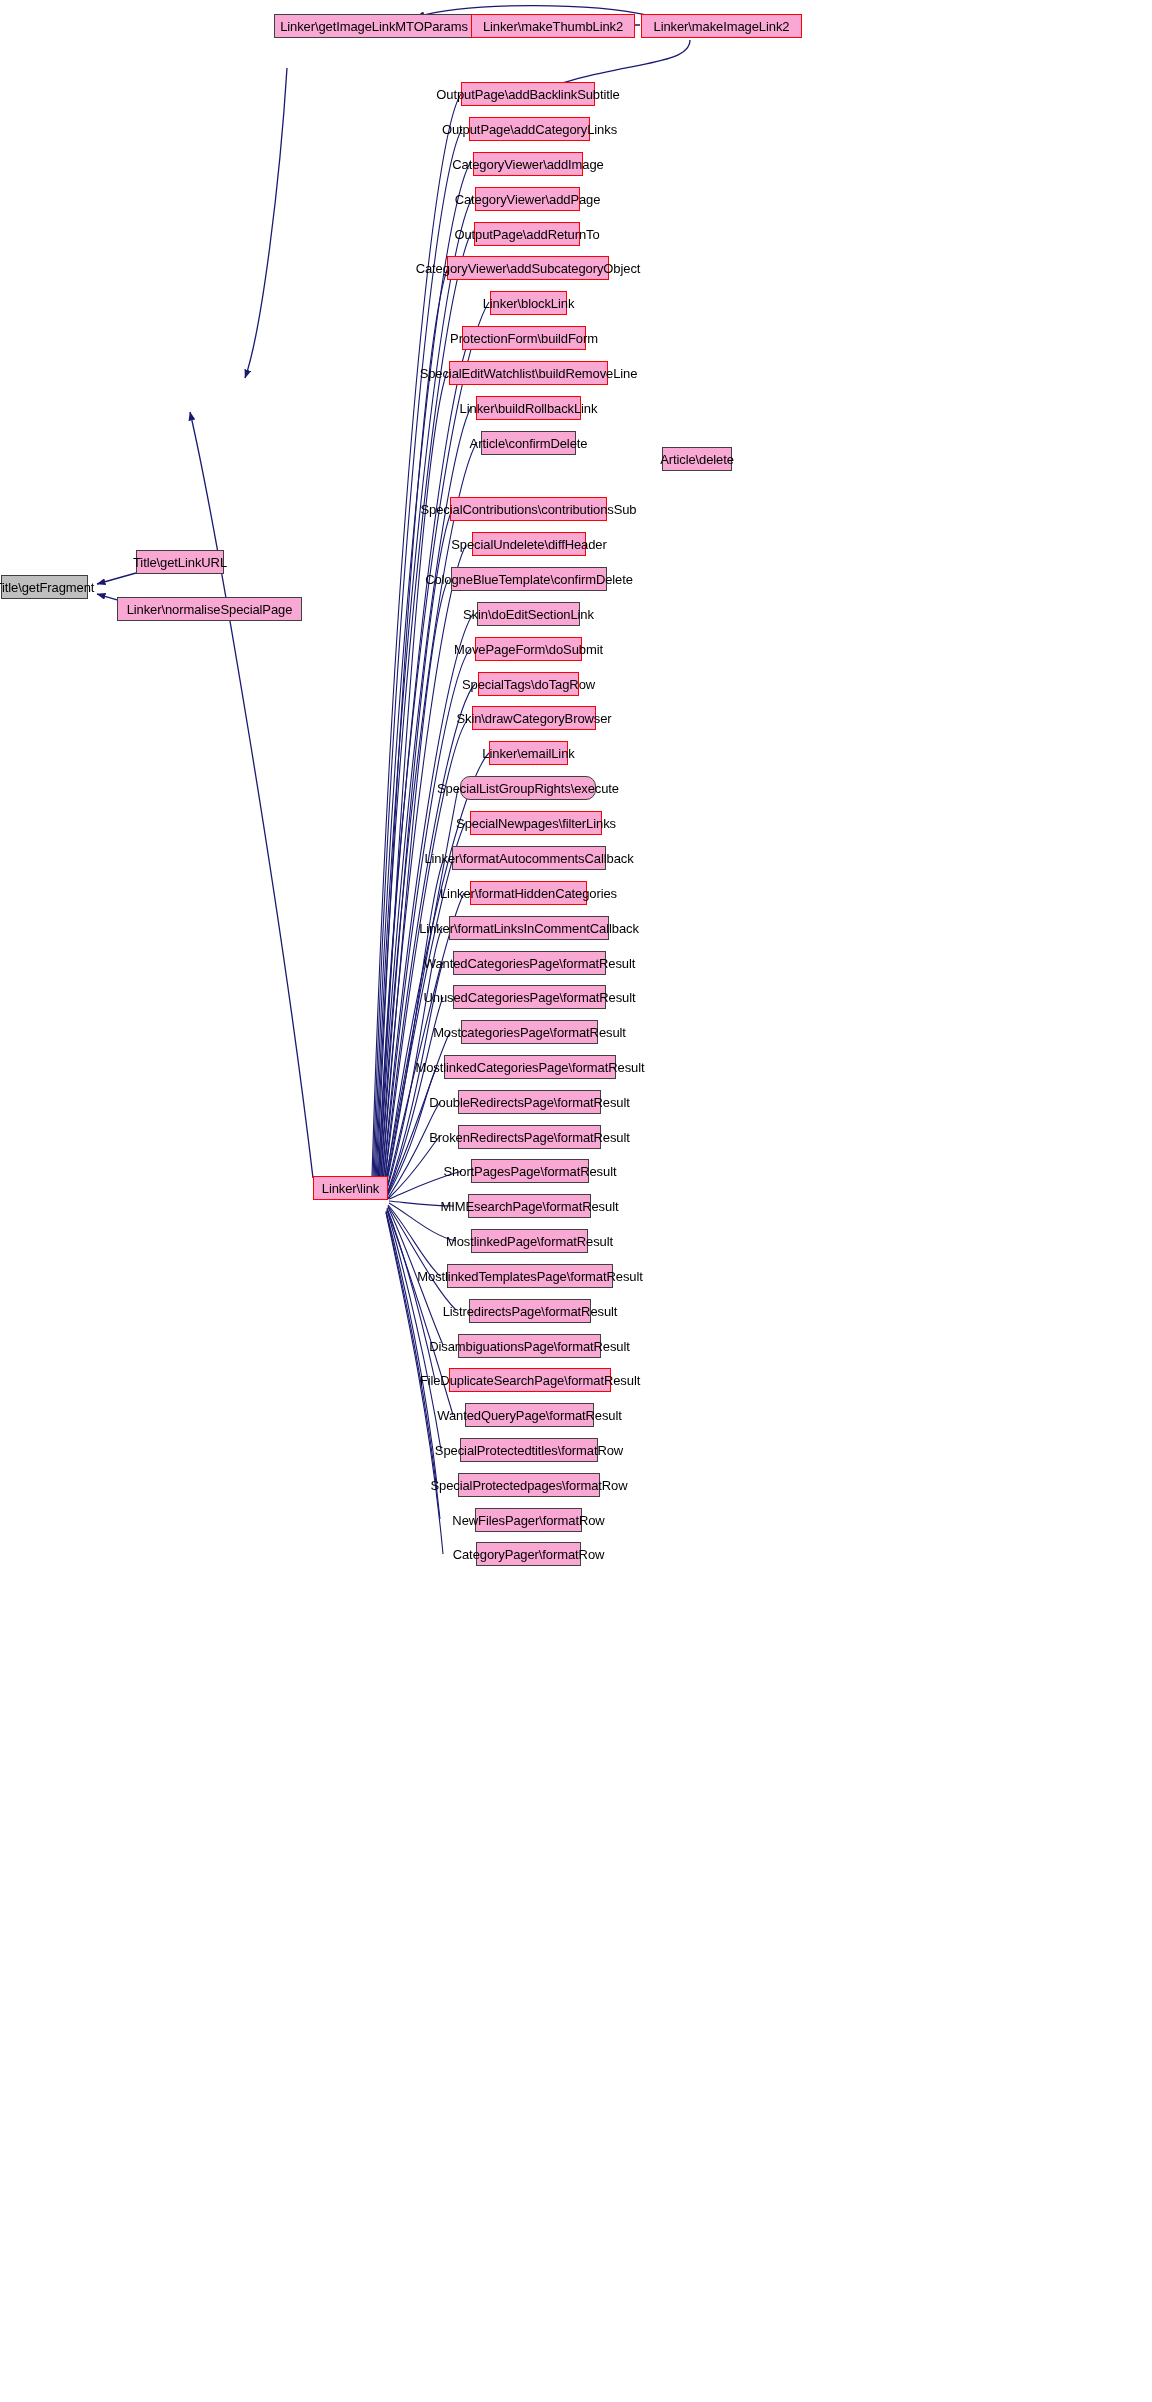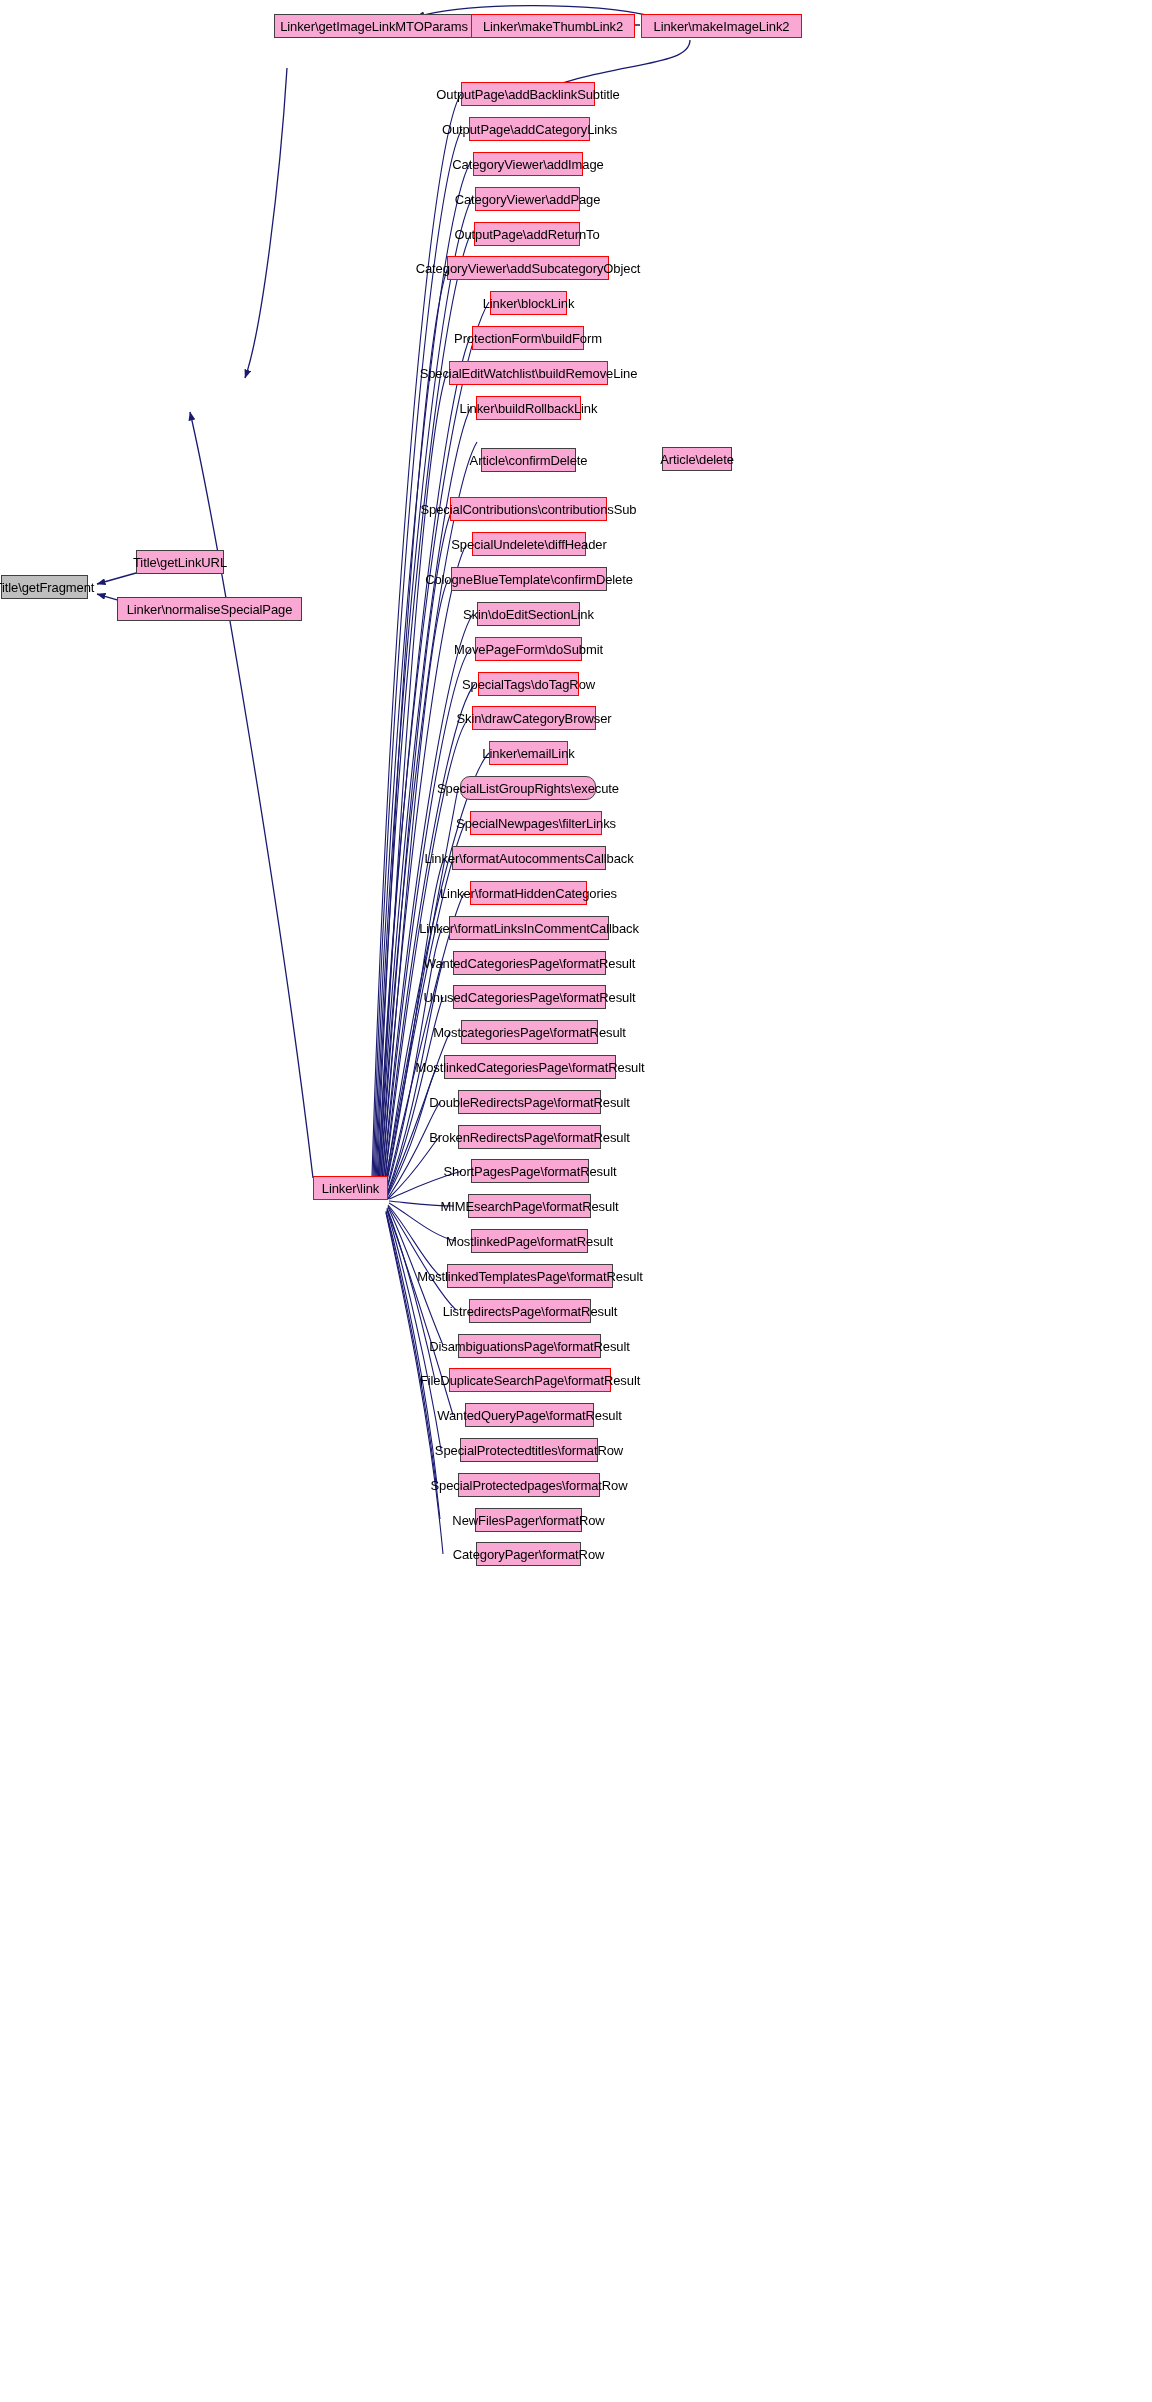--- a/index.html
+++ b/index.html
@@ -179,33 +179,33 @@
   </div>
 
   <div class="node red" style="left:447px;top:256px;width:162px;">
     <span class="node-label">CategoryViewer\addSubcategoryObject</span>
   </div>
 
   <div class="node red" style="left:490px;top:291px;width:77px;">
     <span class="node-label">Linker\blockLink</span>
   </div>
 
-  <div class="node red" style="left:472px;top:326px;width:112px;">
+  <div class="node red" style="left:462px;top:326px;width:124px;">
     <span class="node-label">ProtectionForm\buildForm</span>
   </div>
 
   <div class="node red" style="left:449px;top:361px;width:159px;">
     <span class="node-label">SpecialEditWatchlist\buildRemoveLine</span>
   </div>
 
   <div class="node red" style="left:476px;top:396px;width:105px;">
     <span class="node-label">Linker\buildRollbackLink</span>
   </div>
 
-  <div class="node" style="left:481px;top:448px;width:95px;">
+  <div class="node" style="left:481px;top:431px;width:95px;">
     <span class="node-label">Article\confirmDelete</span>
   </div>
 
   <div class="node" style="left:662px;top:447px;width:70px;">
     <span class="node-label">Article\delete</span>
   </div>
 
   <div class="node red" style="left:450px;top:497px;width:157px;">
     <span class="node-label">SpecialContributions\contributionsSub</span>
   </div>

